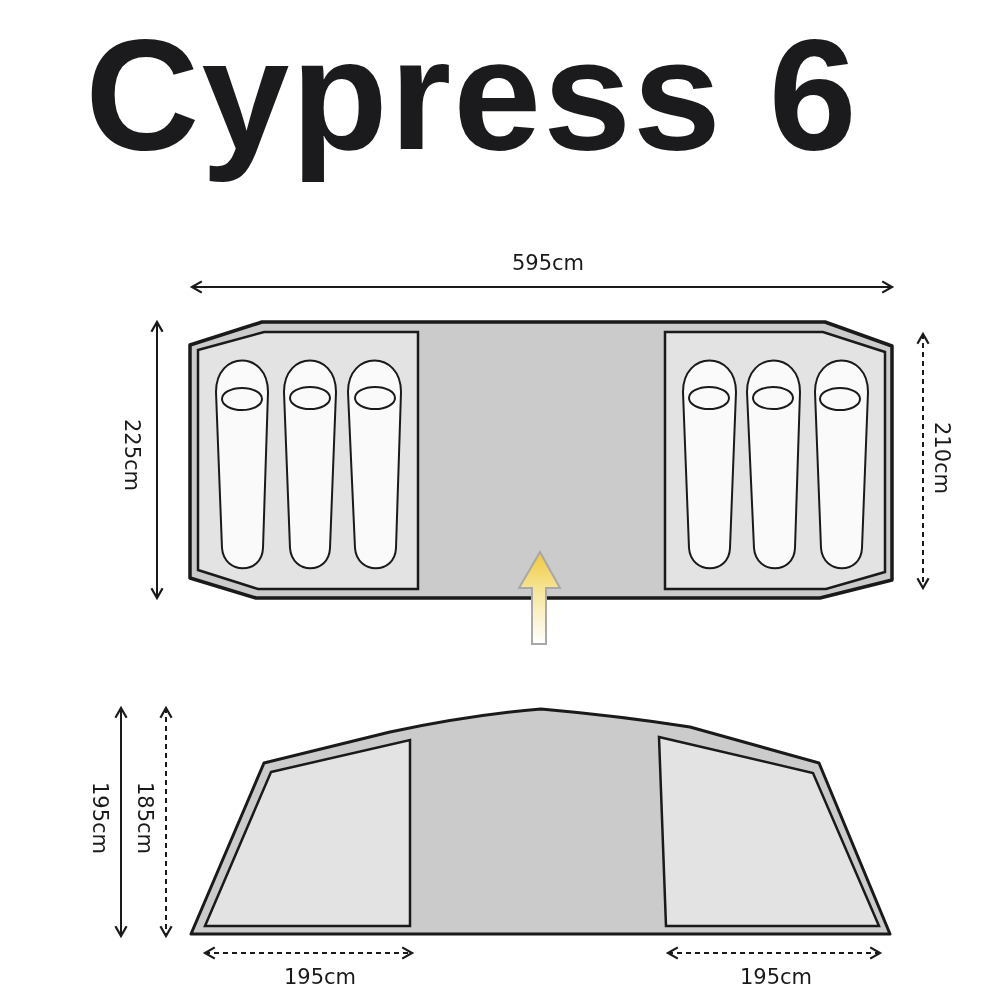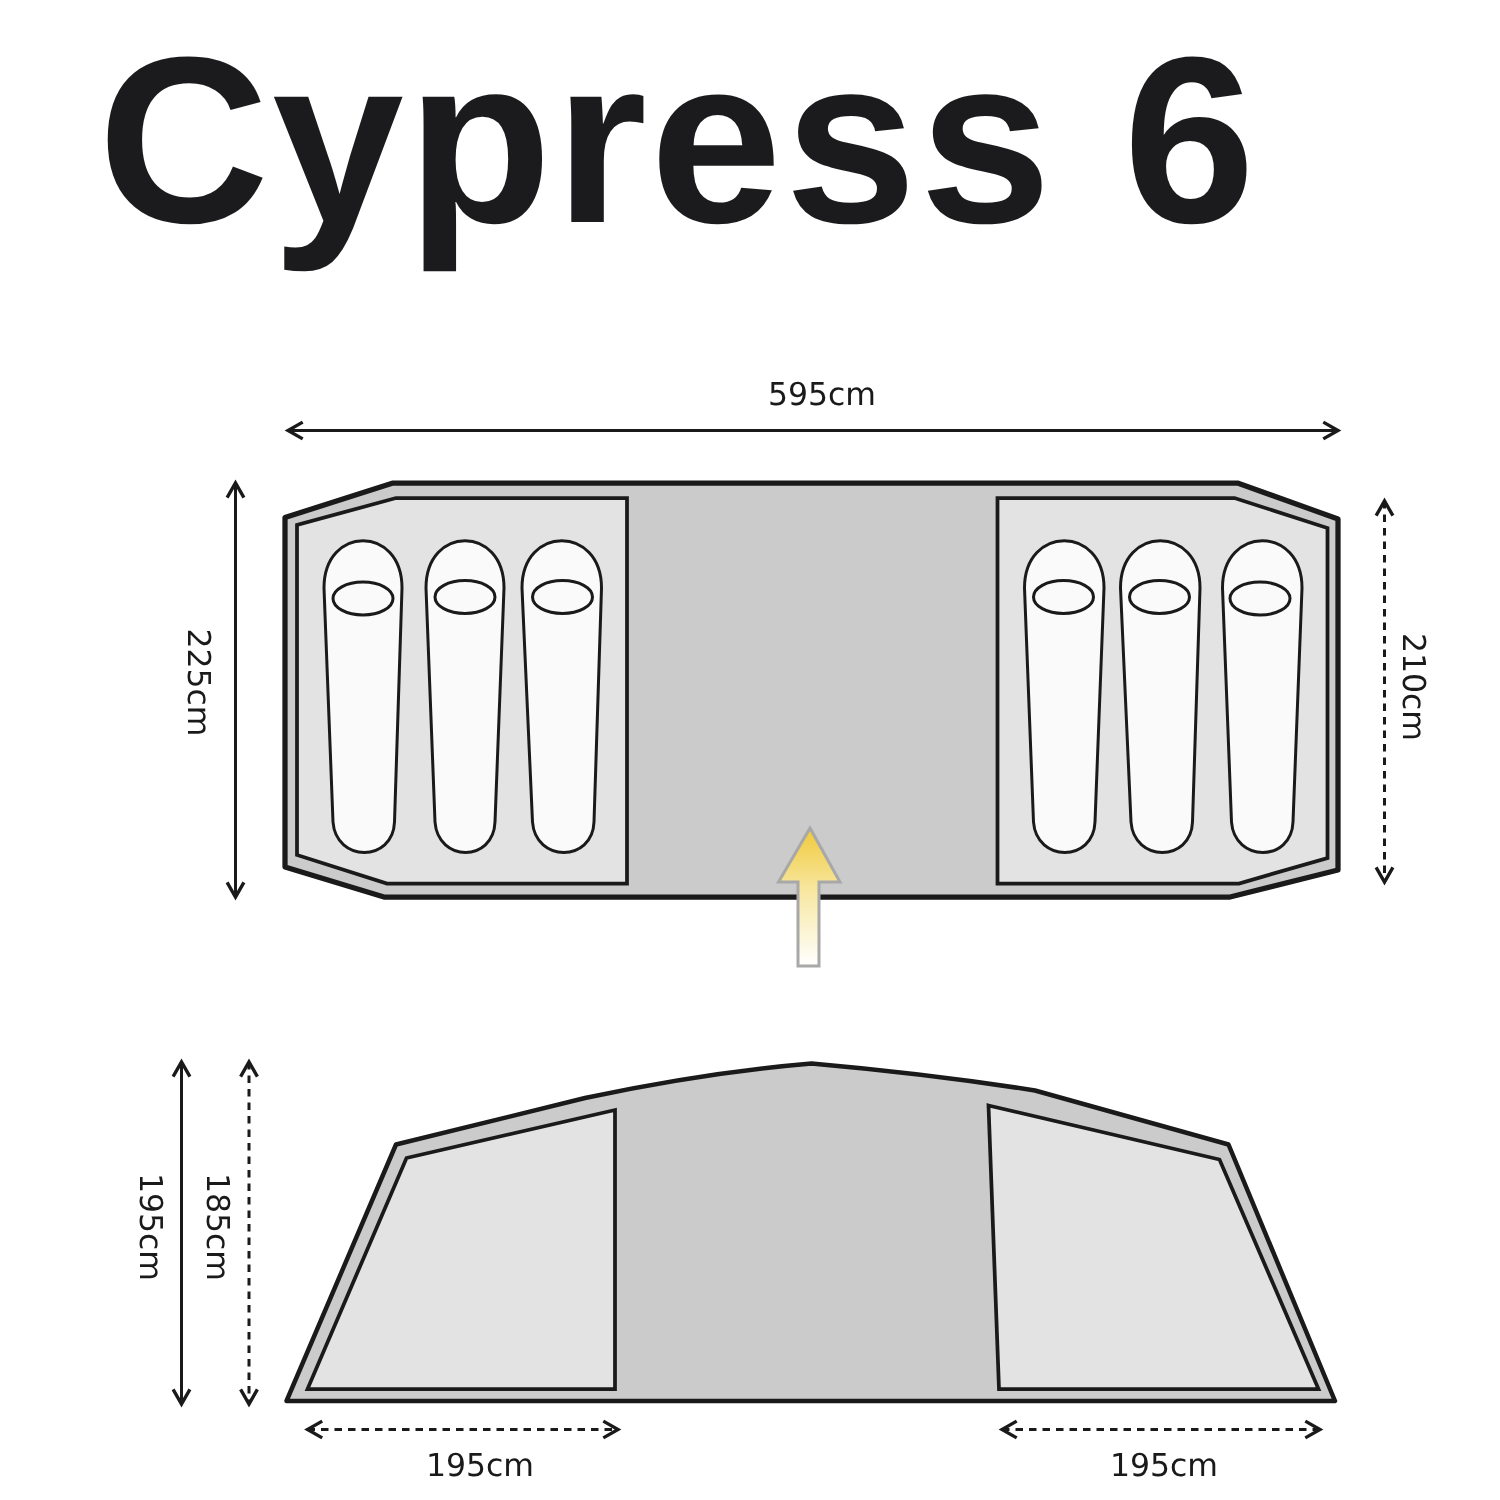--- a/index.html
+++ b/index.html
@@ -1,17 +1,17 @@
 <!DOCTYPE html>
 <html><head>
 <meta charset="utf-8">
 <style>
   html,body{margin:0;padding:0;background:#ffffff;}
   body{width:1000px;height:1000px;position:relative;overflow:hidden;font-family:"Liberation Sans","DejaVu Sans",sans-serif;}
-  .title{position:absolute;left:0;top:4px;width:904px;text-align:center;font-size:158px;font-weight:bold;color:#1b1a1c;letter-spacing:2px;line-height:180px;}
+  .title{position:absolute;left:0;top:4px;width:904px;text-align:center;font-size:158px;font-weight:bold;color:#1b1a1c;letter-spacing:2px;line-height:180px;padding-left:20px;}
   svg{position:absolute;left:0;top:0;}
   .lbl{font-family:"DejaVu Sans",sans-serif;font-size:21px;fill:#1a1a1a;}
 </style>
 </head>
 <body>
 
 <div class="title">Cypress 6</div>
 
 <svg width="1000" height="1000" viewBox="0 0 1000 1000">
   <defs>

